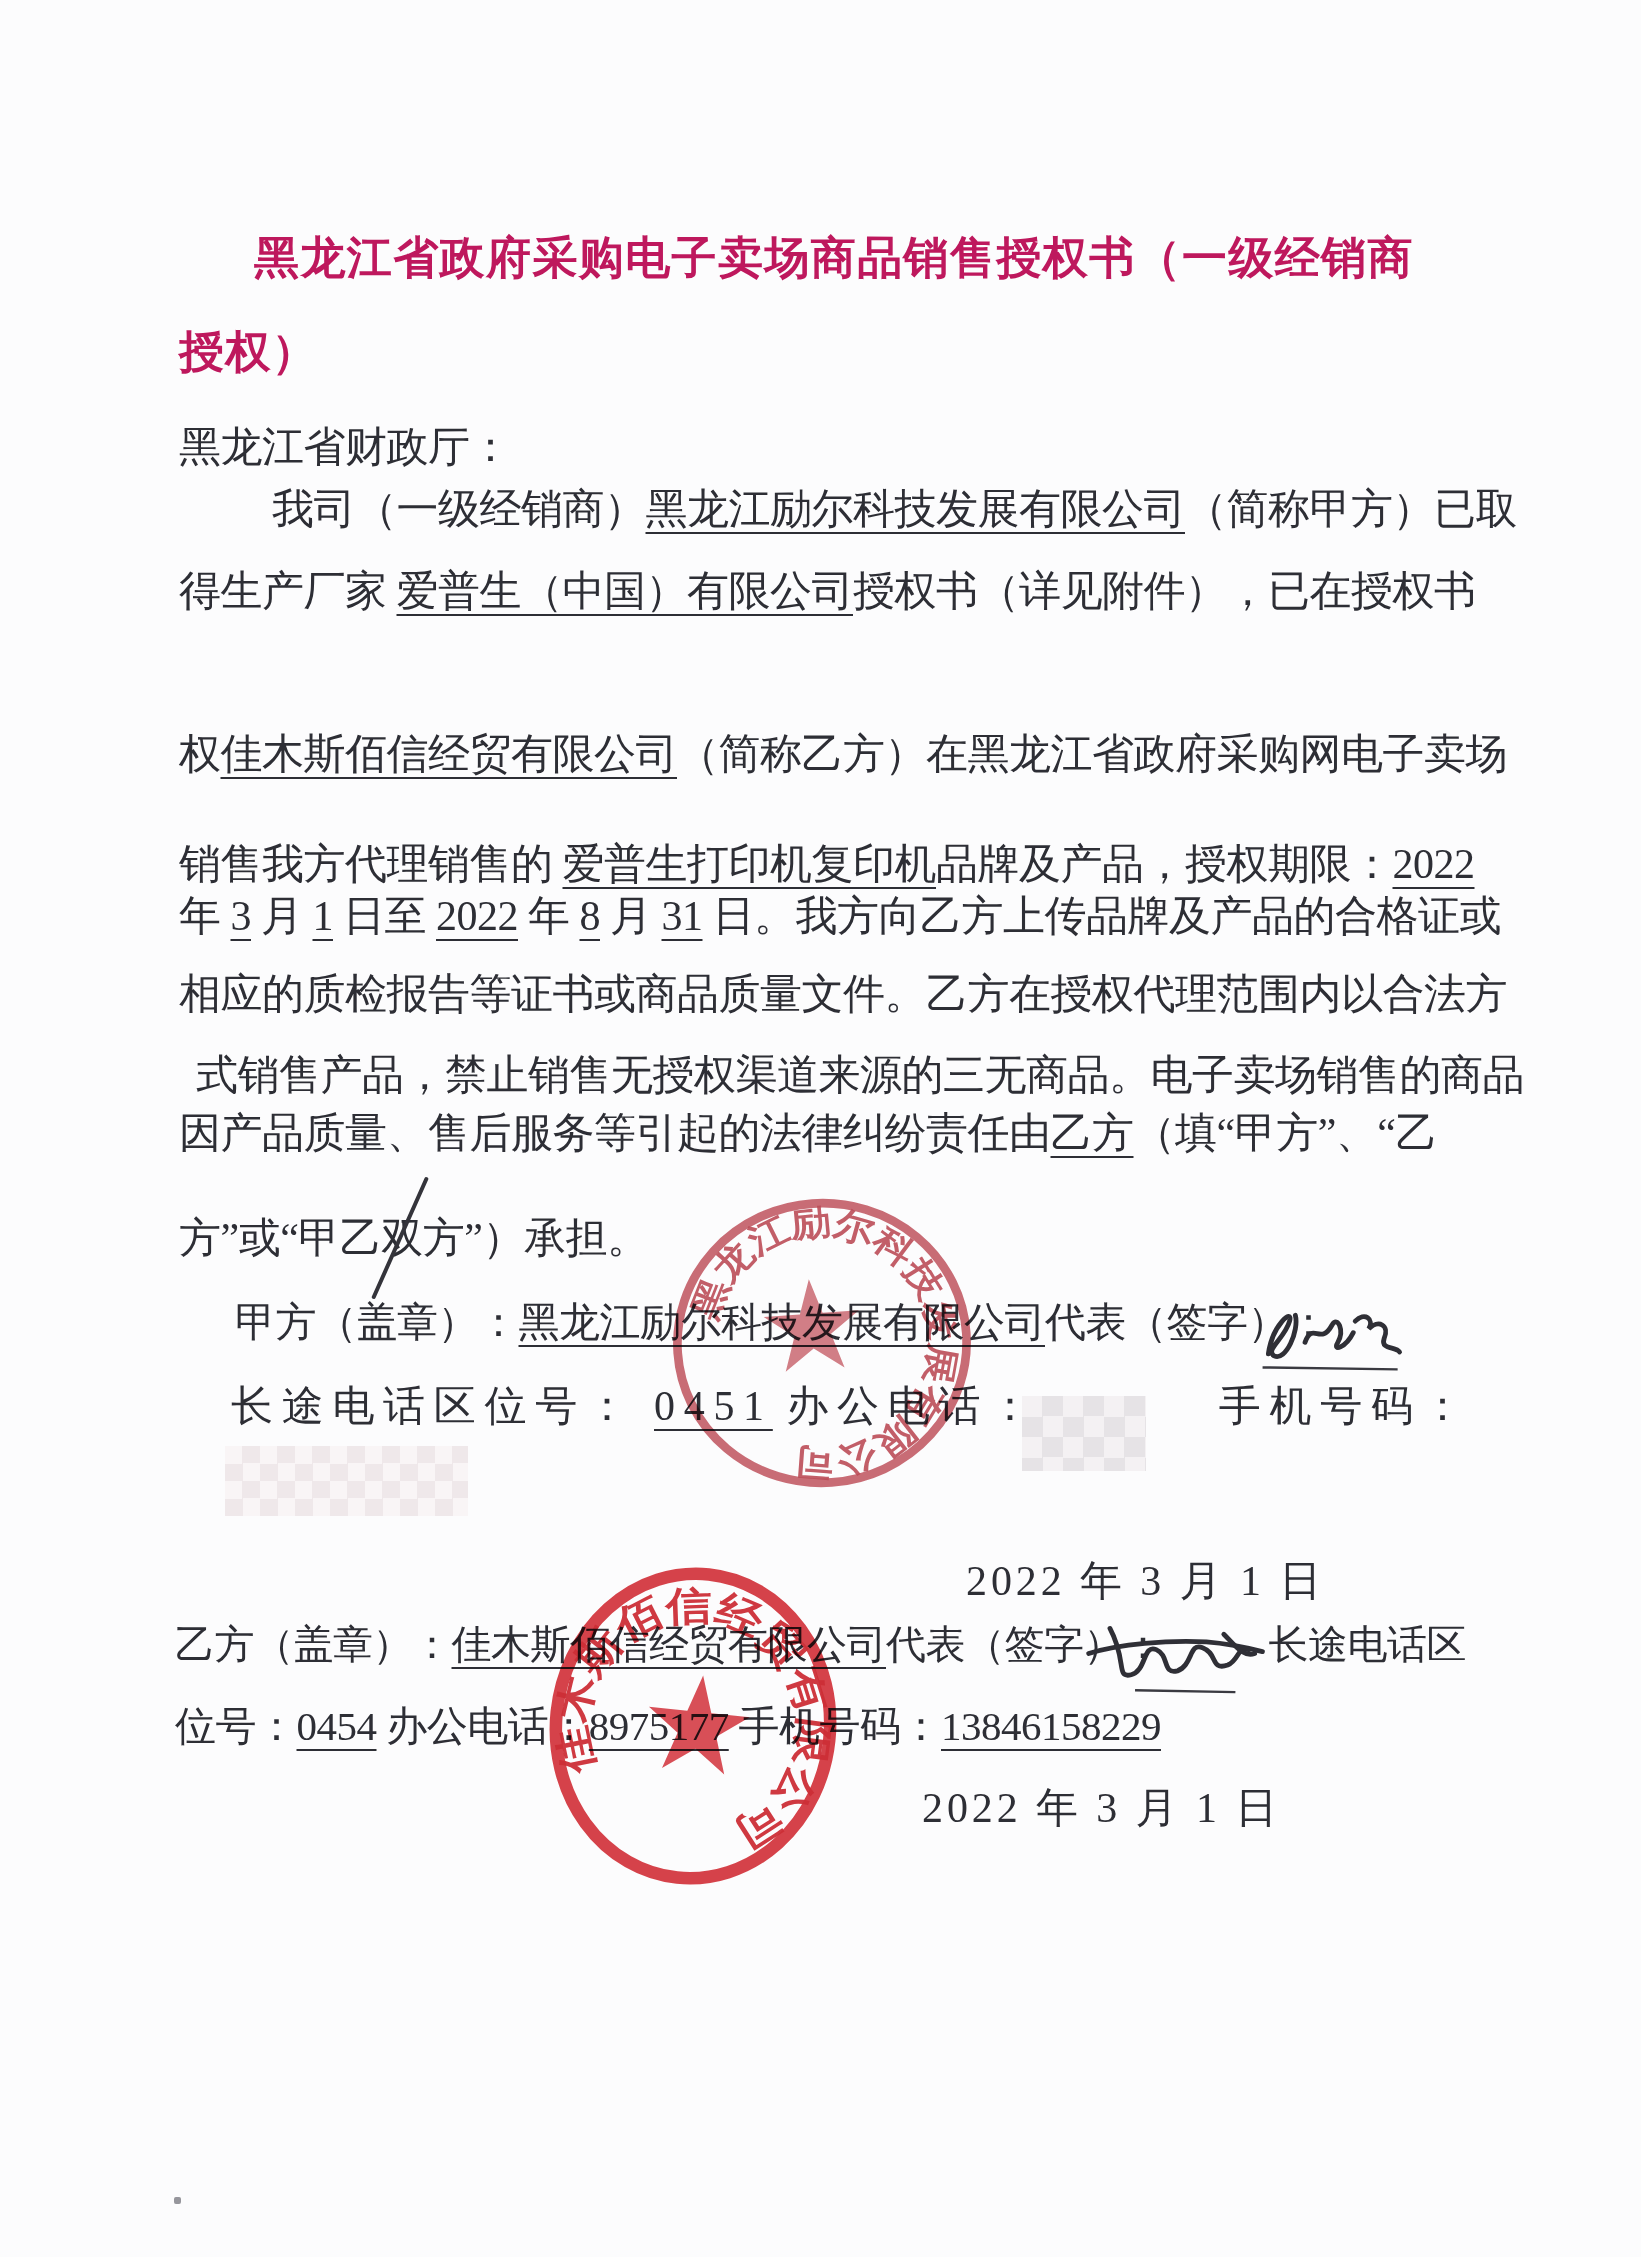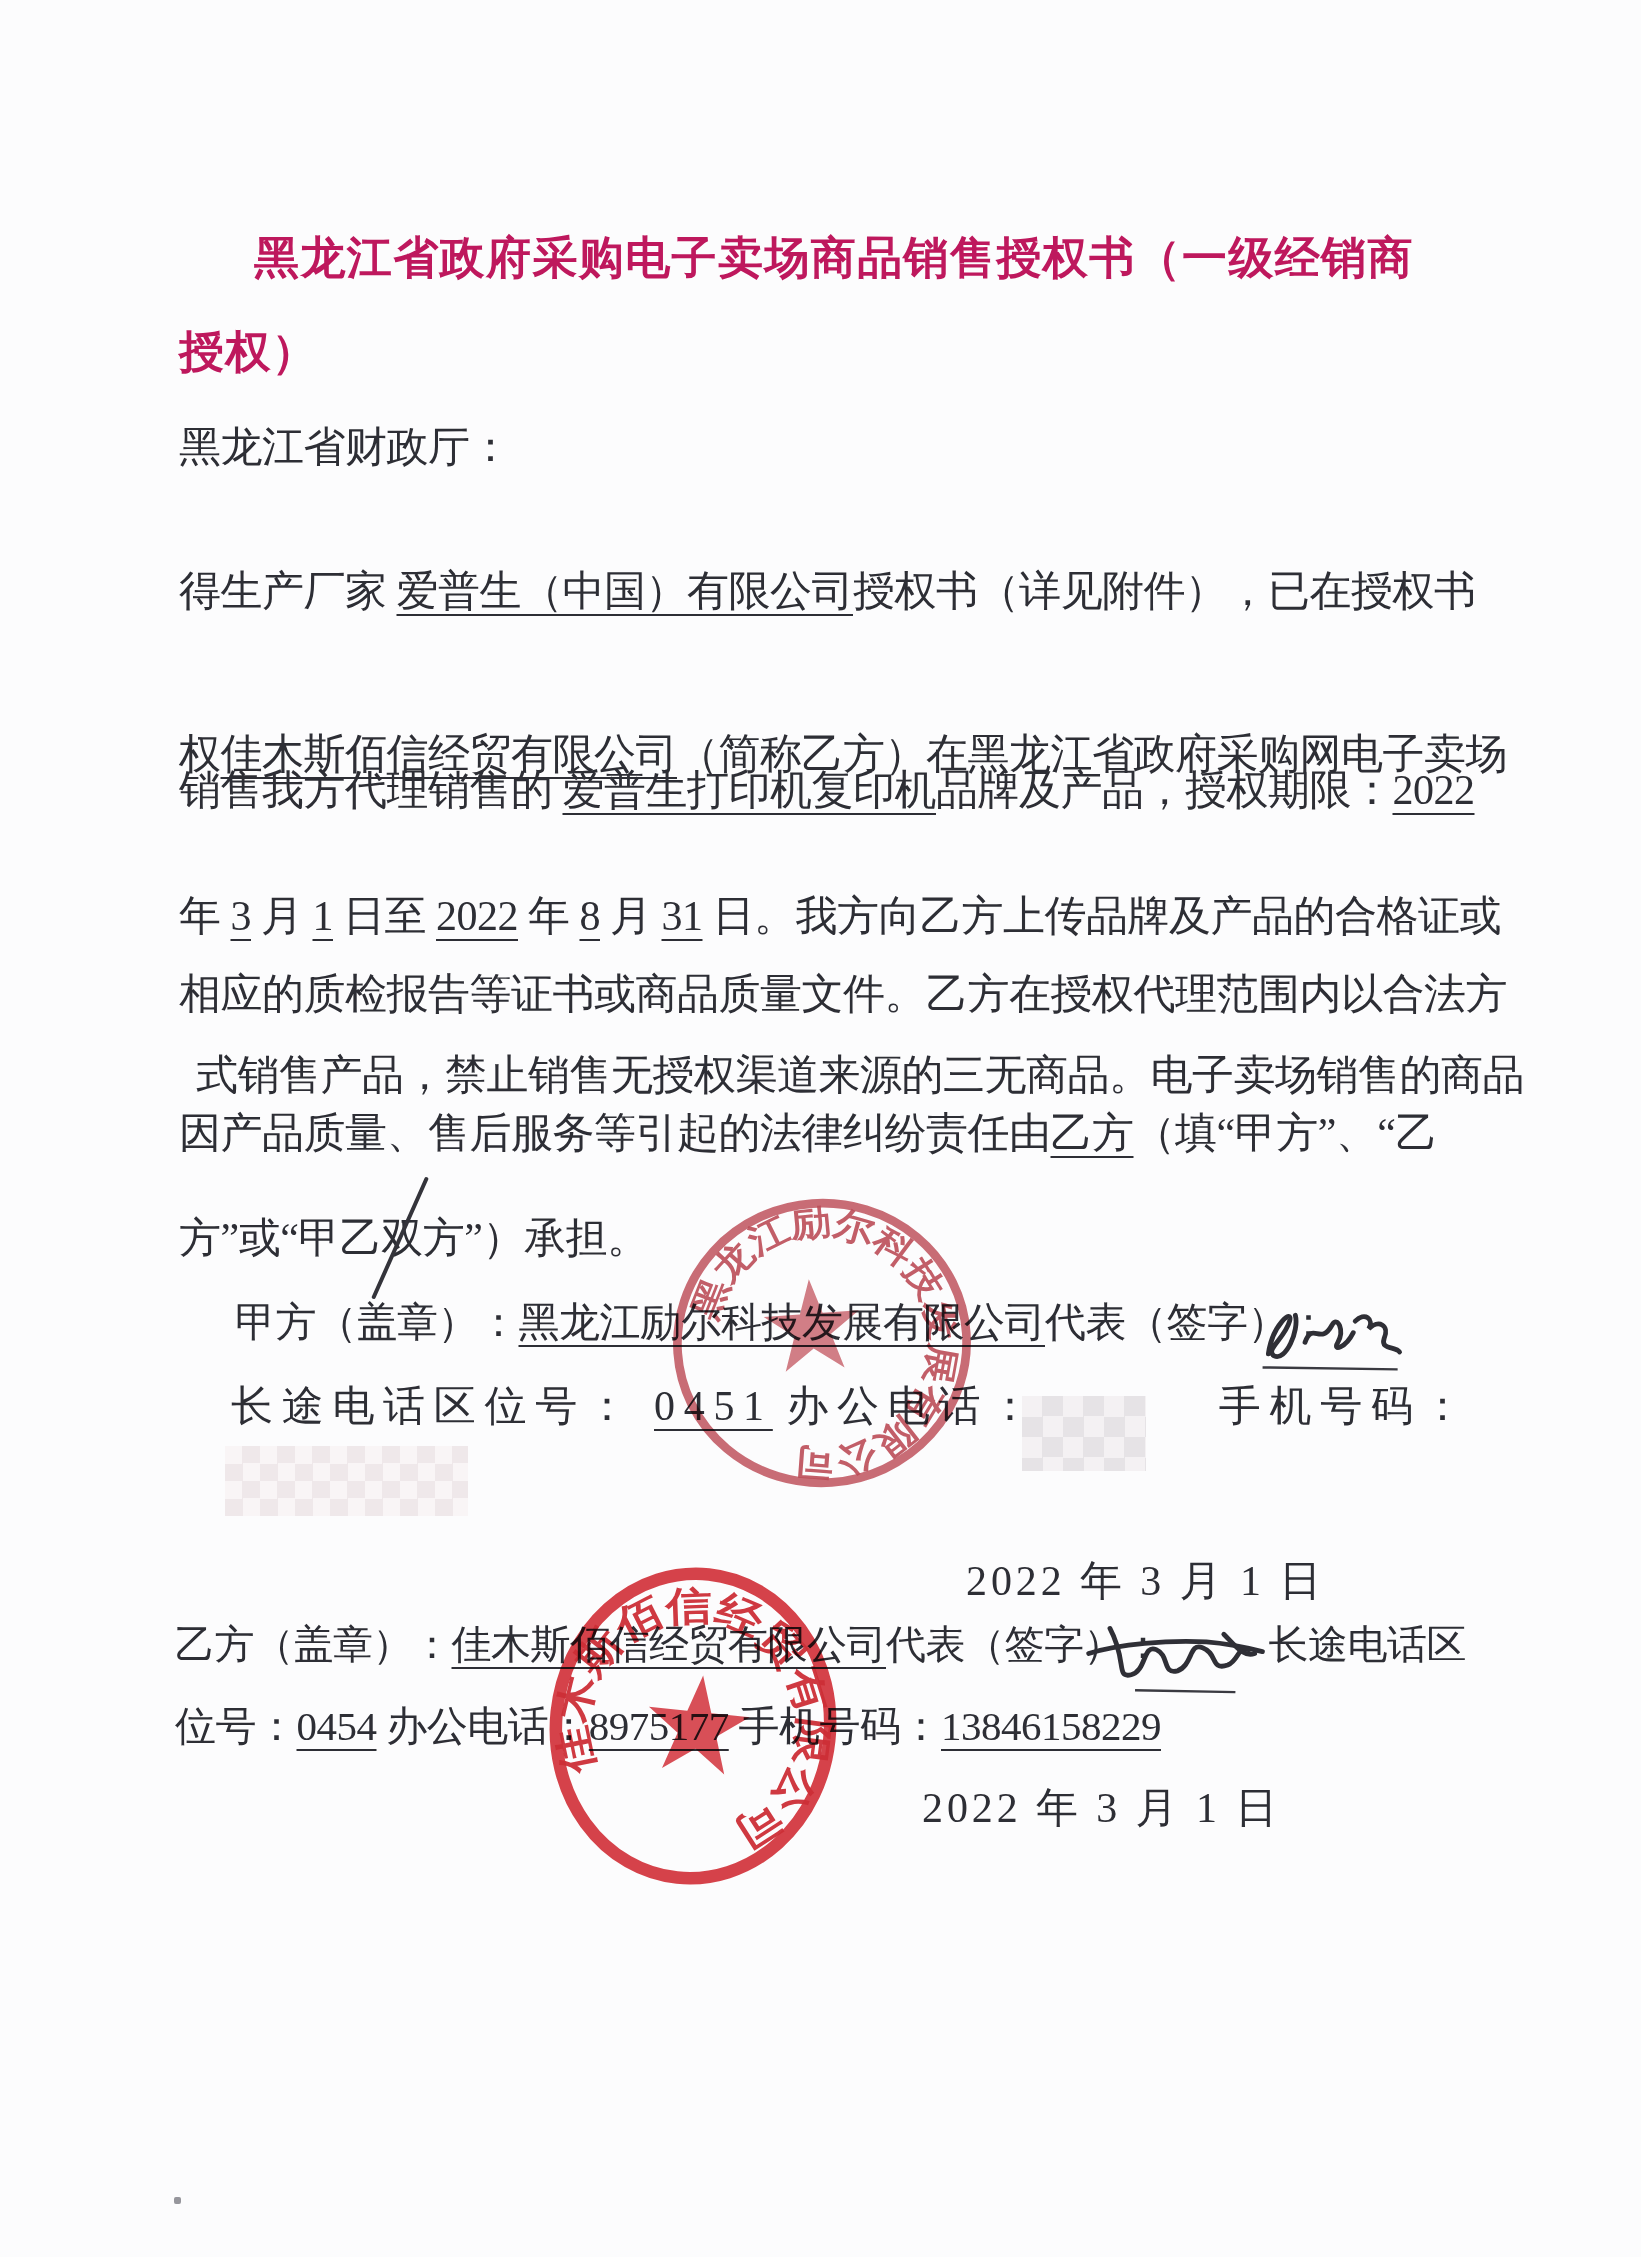--- a/index.html
+++ b/index.html
@@ -28,23 +28,24 @@
 </head>
 <body>
 
 <div class="doc">
 
   <div class="line title" style="left:254px;top:228px">黑龙江省政府采购电子卖场商品销售授权书（一级经销商</div>
   <div class="line title" style="left:179px;top:322px">授权）</div>
 
   <div class="line" style="left:179px;top:419px">黑龙江省财政厅：</div>
 
+  <div class="line" style="left:179px;top:481px;padding-left:93px"><span class="">我司（一级经销商）</span><span class="u">黑龙江励尔科技发展有限公司</span><span class="">（简称甲方）已取</span></div>
   <div class="line" style="left:179px;top:563px"><span class="">得生产厂家 </span><span class="u">爱普生（中国）有限公司</span><span class="">授权书（详见附件），已在授权书</span></div>
   <div class="line" style="left:179px;top:726px"><span class="">权</span><span class="u">佳木斯佰信经贸有限公司</span><span class="">（简称乙方）在黑龙江省政府采购网电子卖场</span></div>
-  <div class="line" style="left:179px;top:762px"><span class="">销售我方代理销售的 </span><span class="u">爱普生打印机复印机</span><span class="">品牌及产品，授权期限：</span><span class="u">2022</span></div>
+  <div class="line" style="left:179px;top:836px"><span class="">销售我方代理销售的 </span><span class="u">爱普生打印机复印机</span><span class="">品牌及产品，授权期限：</span><span class="u">2022</span></div>
   <div class="line" style="left:179px;top:888px"><span class="">年 </span><span class="u">3</span><span class=""> 月 </span><span class="u">1</span><span class=""> 日至 </span><span class="u">2022</span><span class=""> 年 </span><span class="u">8</span><span class=""> 月 </span><span class="u">31</span><span class=""> 日。我方向乙方上传品牌及产品的合格证或</span></div>
   <div class="line" style="left:179px;top:966px"><span class="">相应的质检报告等证书或商品质量文件。乙方在授权代理范围内以合法方</span></div>
   <div class="line" style="left:196px;top:1047px"><span class="">式销售产品，禁止销售无授权渠道来源的三无商品。电子卖场销售的商品</span></div>
   <div class="line" style="left:179px;top:1105px"><span class="">因产品质量、售后服务等引起的法律纠纷责任由</span><span class="u">乙方</span><span class="">（填“甲方”、“乙</span></div>
   <div class="line" style="left:179px;top:1210px"><span class="">方”或“甲乙</span><span class="slash">双</span><span class="">方”）承担。</span></div>
 
   <div class="line" style="left:235px;top:1295px;font-size:41px"><span class="">甲方（盖章）：</span><span class="u">黑龙江励尔科技发展有限公司</span><span class="">代表（签字）：</span></div>
   <div class="line" style="left:231px;top:1378px;letter-spacing:8.7px"><span class="">长途电话区位号：</span><span class="gap" style="width: 17.4px;"></span><span class="u">0451</span><span class="gap" style="width: 13.5px;"></span><span class="">办公电话：</span><span class="gap" style="width: 179px;"></span><span class="">手机号码：</span></div>
   <div class="line" style="left:966px;top:1553px;letter-spacing:3.9px">2022 年 3 月 1 日</div>
 

